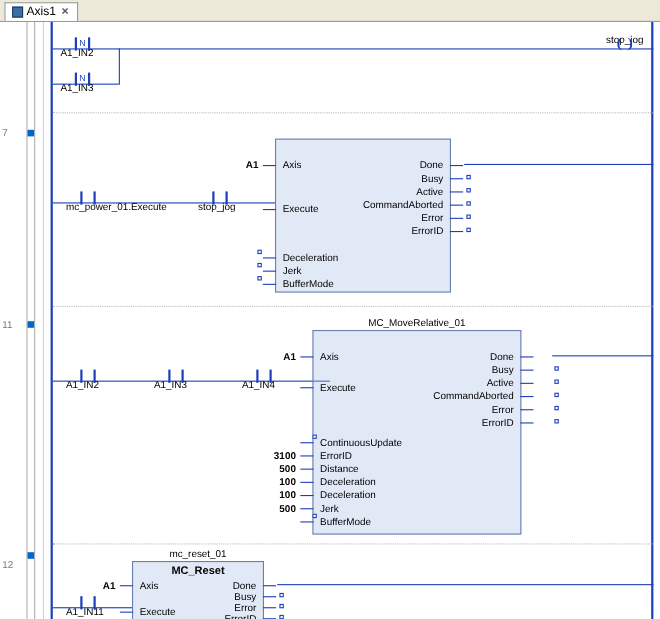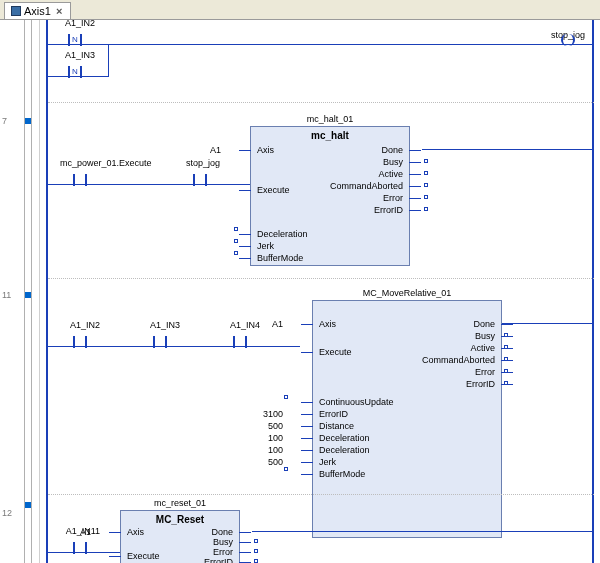--- a/index.html
+++ b/index.html
@@ -94,23 +94,23 @@
     height:1px;
     background:#1a3fb8;
   }
   .contact {
     position:absolute;
     width:40px;
     text-align:center;
   }
   .contact .lbl {
     position:absolute;
-    bottom:24px;
+    bottom:0;
     width:100%;
-    text-align:right;
+    text-align:left;
     white-space:nowrap;
     font-size:9px;
   }
   .contact .sym {
     display:inline-block;
     width:14px;height:12px;
     border-left:2px solid #1a3fb8;
     border-right:2px solid #1a3fb8;
     position:relative;
     top:-4px;
@@ -171,22 +171,23 @@
   .port {
     position:absolute;
     font-size:9px;
     white-space:nowrap;
   }
   .port.left { left:6px; }
   .port.right { right:6px; text-align:right; }
   .port .pre {
     position:absolute;
     right:100%;
-    padding-right:36px;
+    padding-right:22px;
     white-space:nowrap;
+    font-weight:bold;
   }
   .portconn {
     position:absolute;
     width:12px;height:1px;
     background:#1a3fb8;
   }
   .portconn.right { right:-12px; }
   .portconn.left { left:-12px; }
   .divider {
     position:absolute;
@@ -247,22 +248,20 @@
   <div class="contact" style="left:60px; top:158px">
     <div class="lbl">mc_power_01.Execute</div>
     <span class="sym"></span>
   </div>
   <div class="contact" style="left:180px; top:158px">
     <div class="lbl">stop_jog</div>
     <span class="sym"></span>
   </div>
 
   <div class="fb" style="left:250px; top:106px; width:160px; height:140px">
-    <div class="inst">mc_halt_01</div>
-    <div class="type">mc_halt</div>
 
     <div class="port left" style="top:18px">
       <span class="pre">A1</span>
       <span>Axis</span>
     </div>
     <div class="portconn left" style="top:23px"></div>
     <div class="port left" style="top:58px"><span>Execute</span></div>
     <div class="portconn left" style="top:63px"></div>
     <div class="port left" style="top:102px"><span>Deceleration</span></div>
     <div class="portconn left" style="top:107px"></div>
@@ -302,21 +301,21 @@
   <div class="contact" style="left:60px; top:320px">
     <div class="lbl">A1_IN2</div><span class="sym"></span>
   </div>
   <div class="contact" style="left:140px; top:320px">
     <div class="lbl">A1_IN3</div><span class="sym"></span>
   </div>
   <div class="contact" style="left:220px; top:320px">
     <div class="lbl">A1_IN4</div><span class="sym"></span>
   </div>
 
-  <div class="fb" style="left:312px; top:280px; width:190px; height:238px">
+  <div class="fb" style="left:284px; top:280px; width:190px; height:186px">
     <div class="inst">MC_MoveRelative_01</div>
 
     <div class="port left" style="top:18px">
       <span class="pre">A1</span>
       <span>Axis</span>
     </div>
       <div class="portconn left" style="top:23px"></div>
     <div class="port left" style="top:46px"><span>Execute</span></div>
       <div class="portconn left" style="top:51px"></div>
     <div class="port left" style="top:96px"><span class="pre"></span><span>ContinuousUpdate</span></div>

